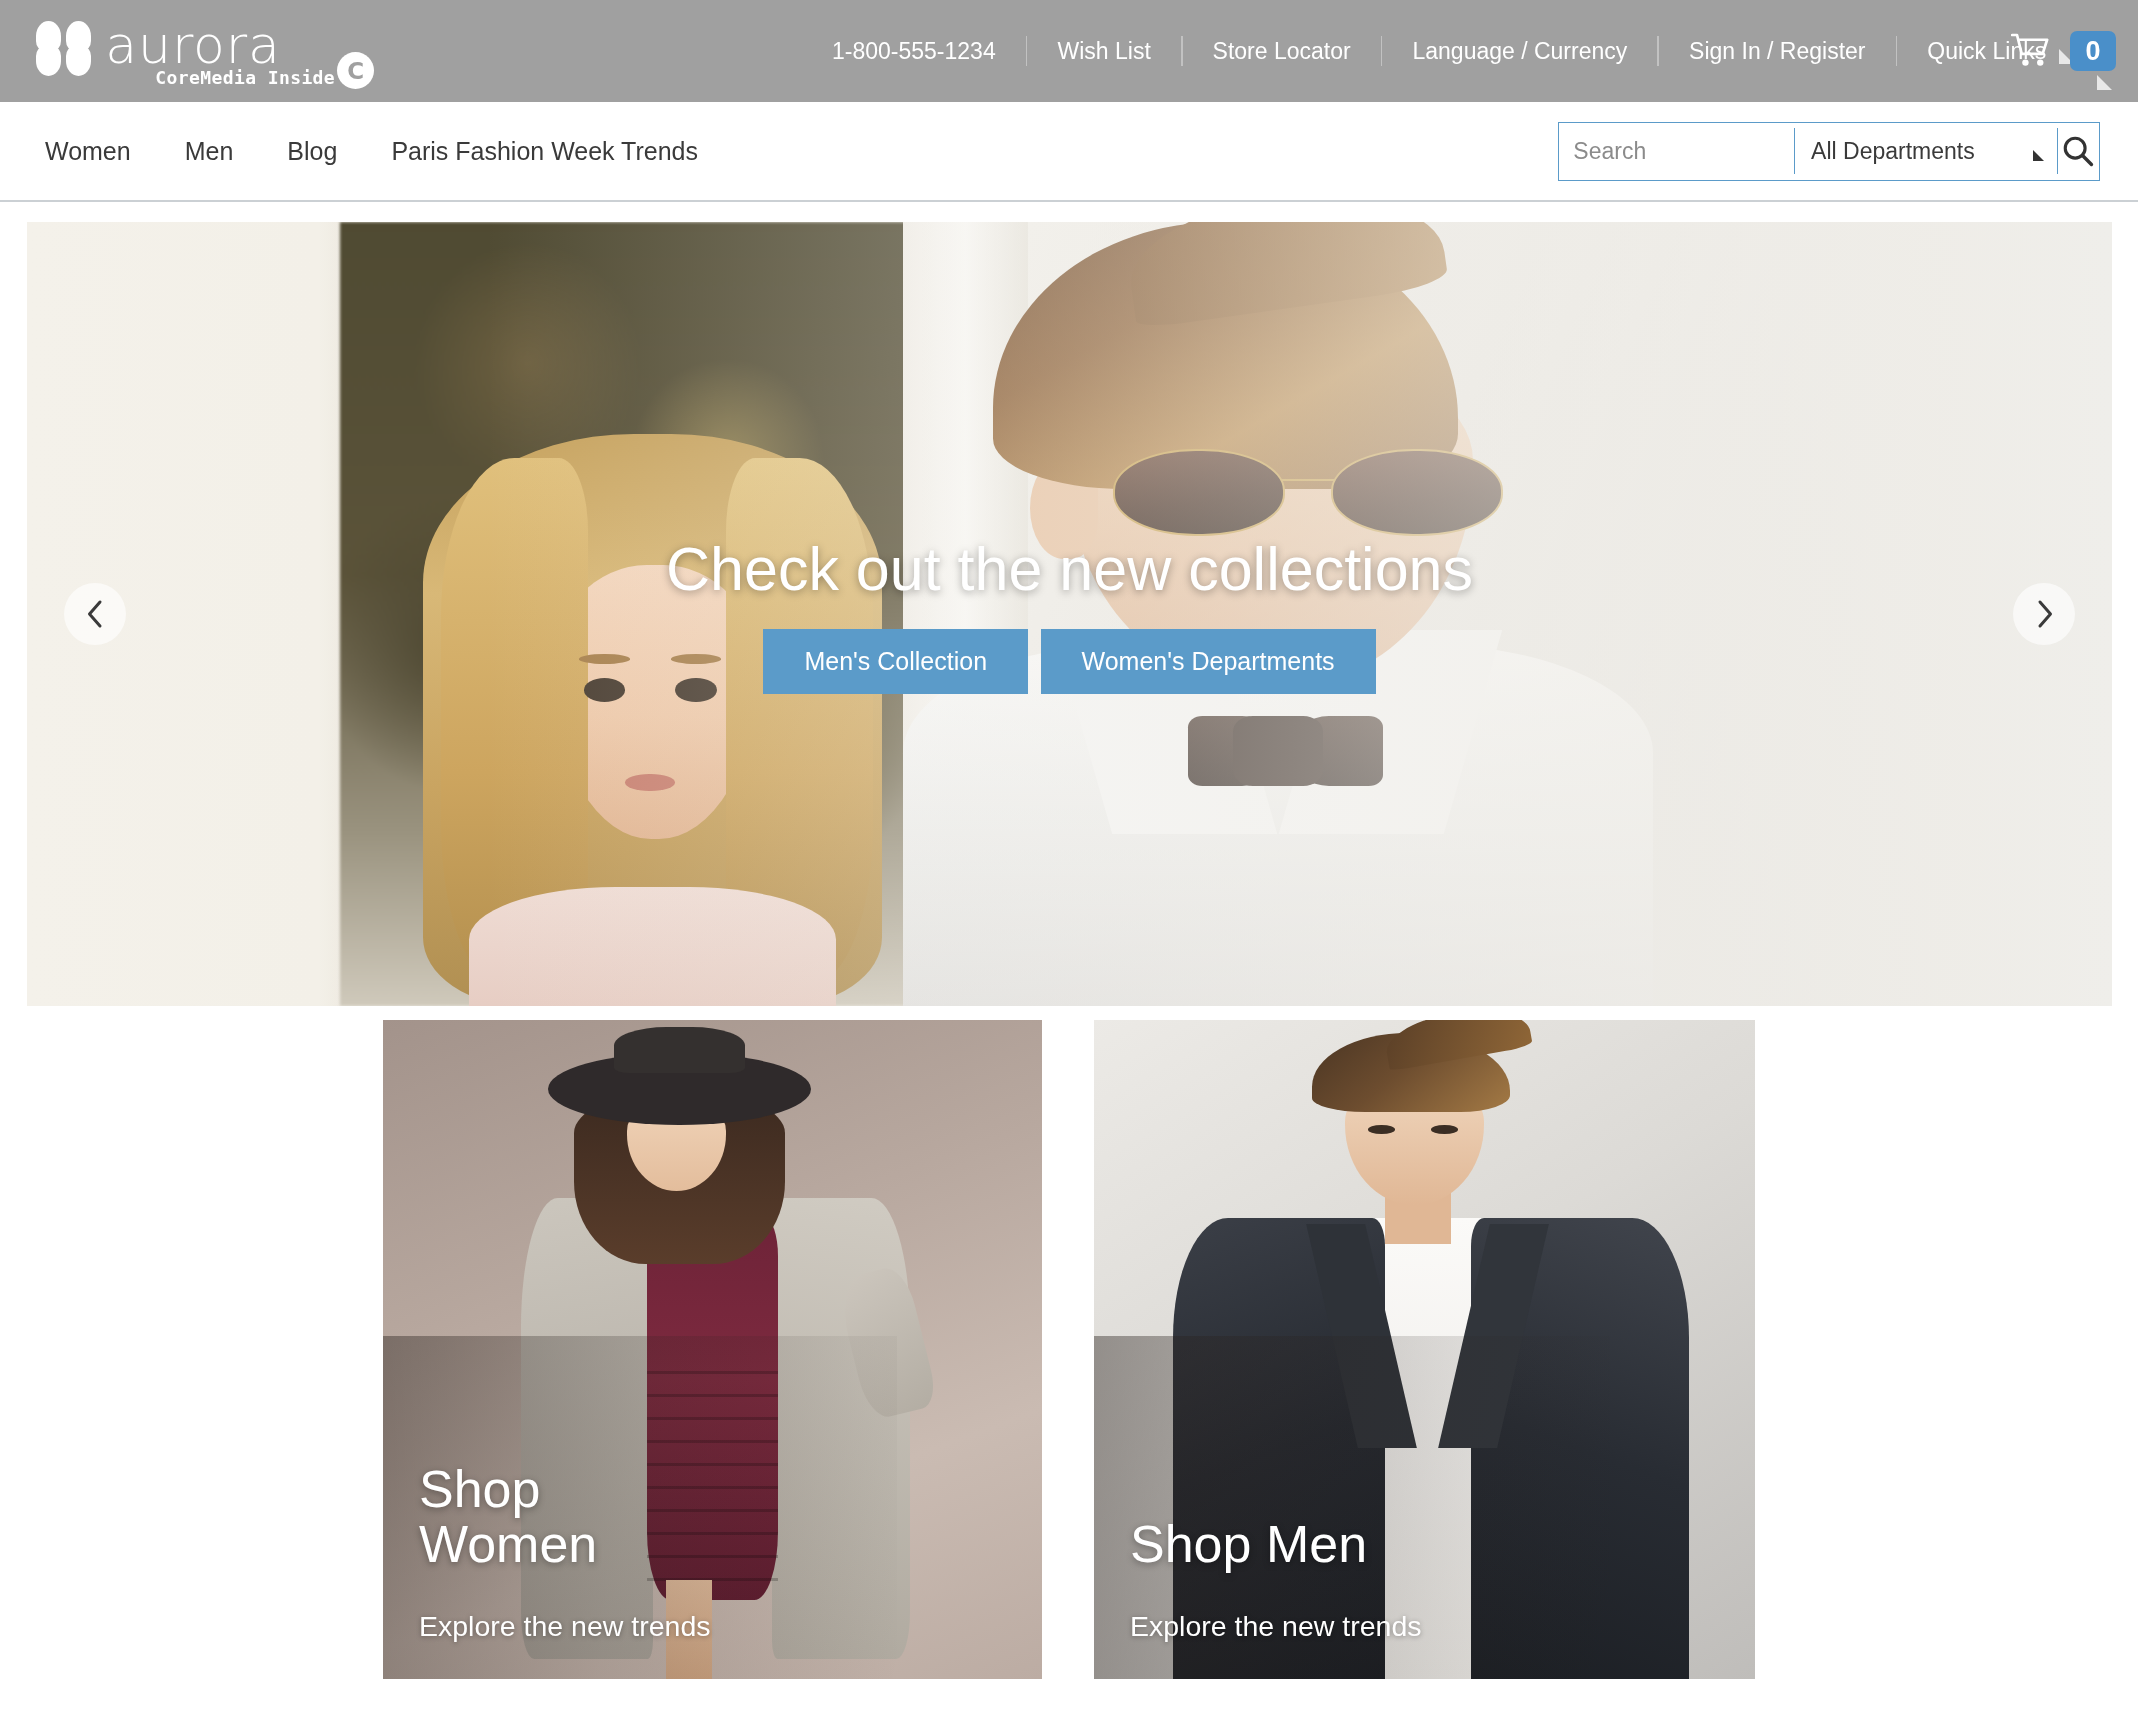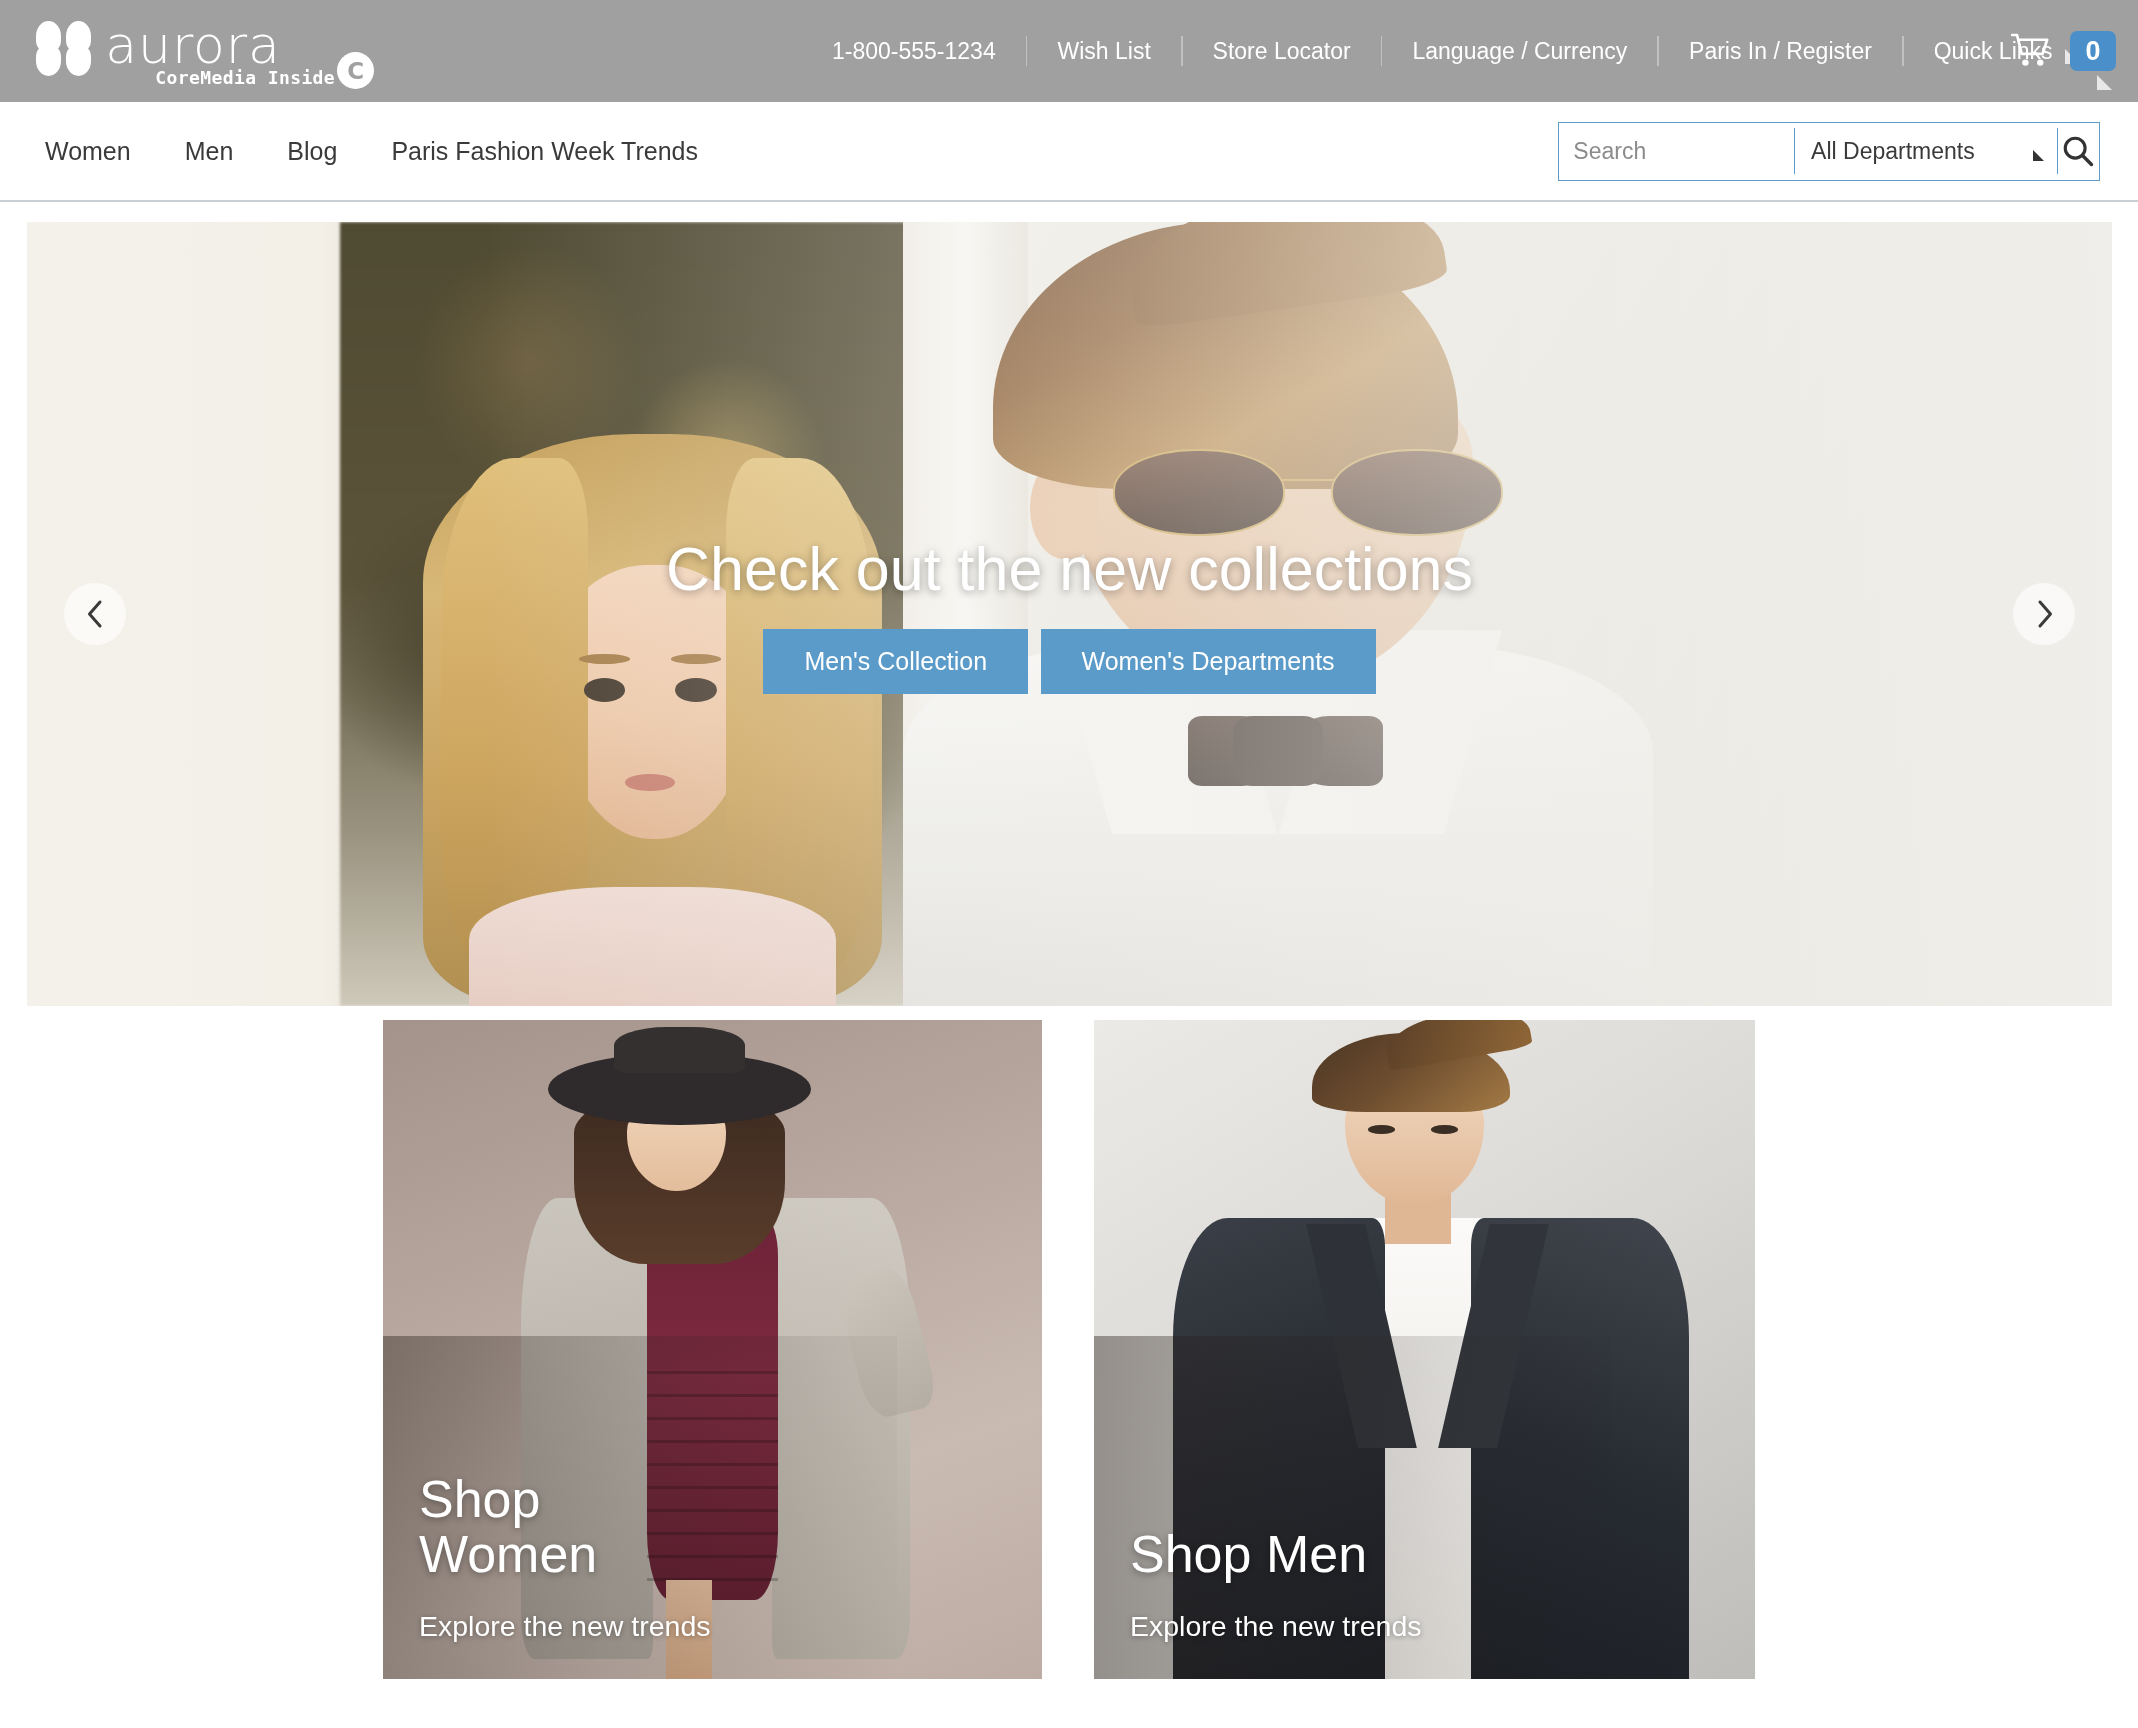--- a/index.html
+++ b/index.html
@@ -444,21 +444,21 @@
   .card-text {
     position: absolute; left: 36px; bottom: 36px; z-index: 4;
     color: #ffffff;
   }
   .card-title {
     font-size: 52px; font-weight: 400; line-height: 1.06;
     text-shadow: 0 1.8px 7.1px rgba(0,0,0,0.35);
     white-space: pre-line;
   }
   .card-sub {
-    font-size: 28.5px; margin-top: 28px;
+    font-size: 28.5px; margin-top: 38px;
     text-shadow: 0 0.9px 5.3px rgba(0,0,0,0.35);
   }
 
   
   .wc-bg {
     position: absolute; inset: 0;
     background: linear-gradient(160deg,#a3938b 0%,#b8a89f 38%,#cabbb2 70%,#bcaca3 100%);
   }
   .wc-hat {
     position: absolute; left: 25%; top: 5%; width: 40%; height: 11%;
@@ -583,21 +583,21 @@
 
   <div class="top-links">
     <div class="top-link">1-800-555-1234</div>
     <div class="top-sep"></div>
     <div class="top-link">Wish List</div>
     <div class="top-sep"></div>
     <div class="top-link">Store Locator</div>
     <div class="top-sep"></div>
     <div class="top-link">Language / Currency</div>
     <div class="top-sep"></div>
-    <div class="top-link">Paris In / Register</div>
+    <div class="top-link">Sign In / Register</div>
     <div class="top-sep"></div>
     <div class="top-link">
       <span>Quick Links</span>
       <span class="tri-down"></span>
     </div>
   </div>
 
   <div class="cart-area">
     <svg class="cart-icon-svg" width="41" height="37" viewBox="0 0 24 22">
       <path d="M0.5 1.2 H3.4 L6.2 12.4 H18.6 L21.3 4.0 H4.6" fill="none" stroke="#ffffff" stroke-width="1.6" stroke-linejoin="round" stroke-linecap="round"></path>

